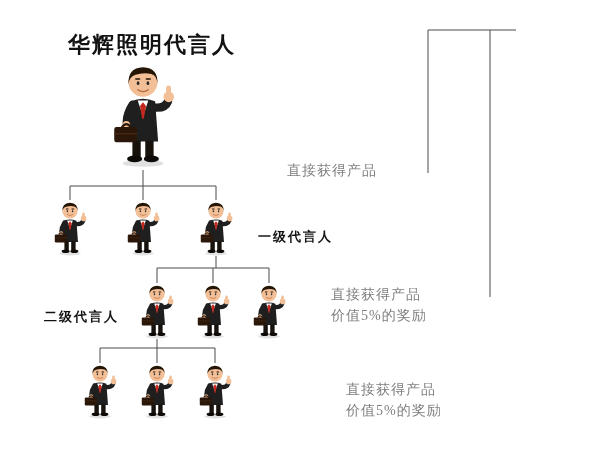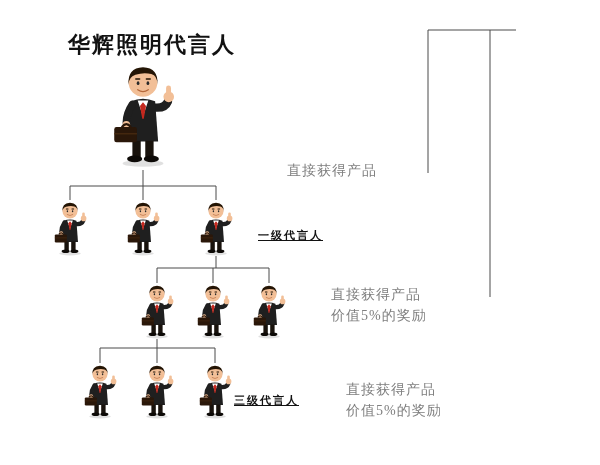--- a/index.html
+++ b/index.html
@@ -37,26 +37,25 @@
   }
   .figure svg {
     width: 100%;
     height: 100%;
     display: block;
   }
   .fig-big   { width: 76px; height: 106px; }
   .fig-small { width: 40px; height: 56px; }
   .lvl-label {
     position: absolute;
-    font-size: 11px;
+    font-size: 13px;
     font-weight: bold;
     letter-spacing: 2px;
     color: var(--label-text, #121212);
     white-space: nowrap;
-    text-decoration: underline;
   }
   .reward {
     position: absolute;
     font-size: 14px;
     line-height: 21px;
     letter-spacing: 1px;
     color: var(--reward-text, #7f7f7f);
     white-space: nowrap;
     font-family: Liberation Serif, serif;
   }
@@ -164,37 +163,37 @@
   <div class="figure fig-small" style="left:193px; top:283px;">
     <svg viewBox="0 0 100 140">
         <use href="#businessman"></use>
       </svg>
   </div>
   <div class="figure fig-small" style="left:249px; top:283px;">
     <svg viewBox="0 0 100 140">
         <use href="#businessman"></use>
       </svg>
   </div>
+  <div class="lvl-label" style="left:44px; top:308px;">二级代言人</div>
 
   <div class="figure fig-small" style="left:80px;  top:363px;">
     <svg viewBox="0 0 100 140">
         <use href="#businessman"></use>
       </svg>
   </div>
   <div class="figure fig-small" style="left:137px; top:363px;">
     <svg viewBox="0 0 100 140">
         <use href="#businessman"></use>
       </svg>
   </div>
   <div class="figure fig-small" style="left:195px; top:363px;">
     <svg viewBox="0 0 100 140">
         <use href="#businessman"></use>
       </svg>
   </div>
-  <div class="lvl-label" style="left:234px; top:393px;">三级代言人</div>
 
   <div class="reward" style="left:287px; top:160px;">
     <div>直接获得产品</div>
   </div>
   <div class="reward" style="left:331px; top:284px;">
     <div>直接获得产品</div>
     <div>价值5%的奖励</div>
   </div>
   <div class="reward" style="left:346px; top:379px;">
     <div>直接获得产品</div>

